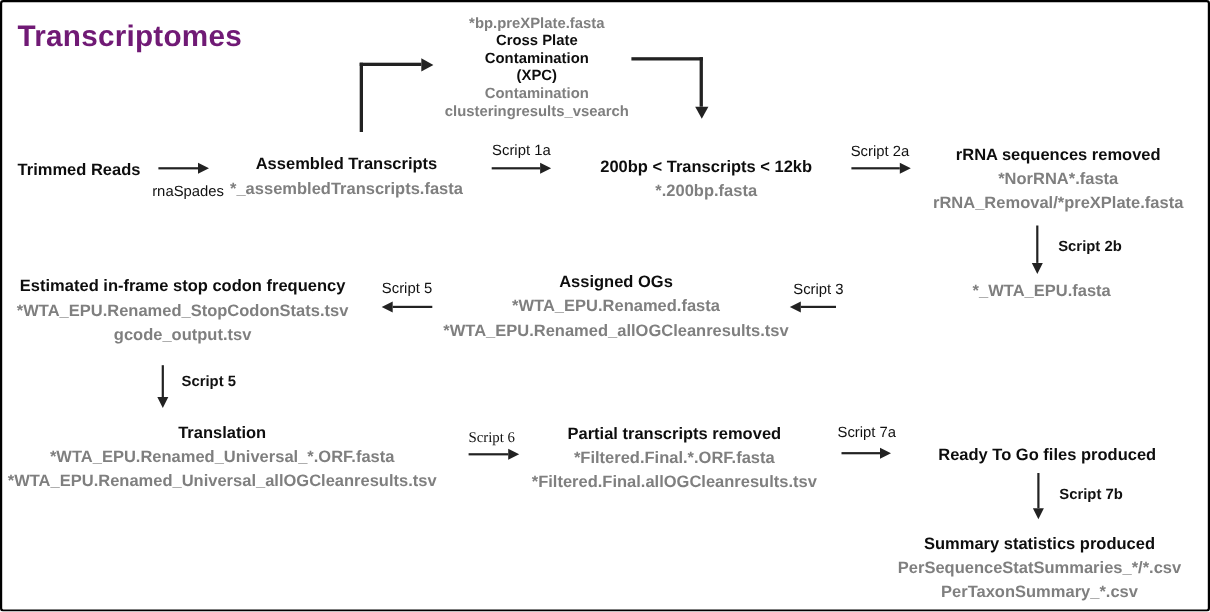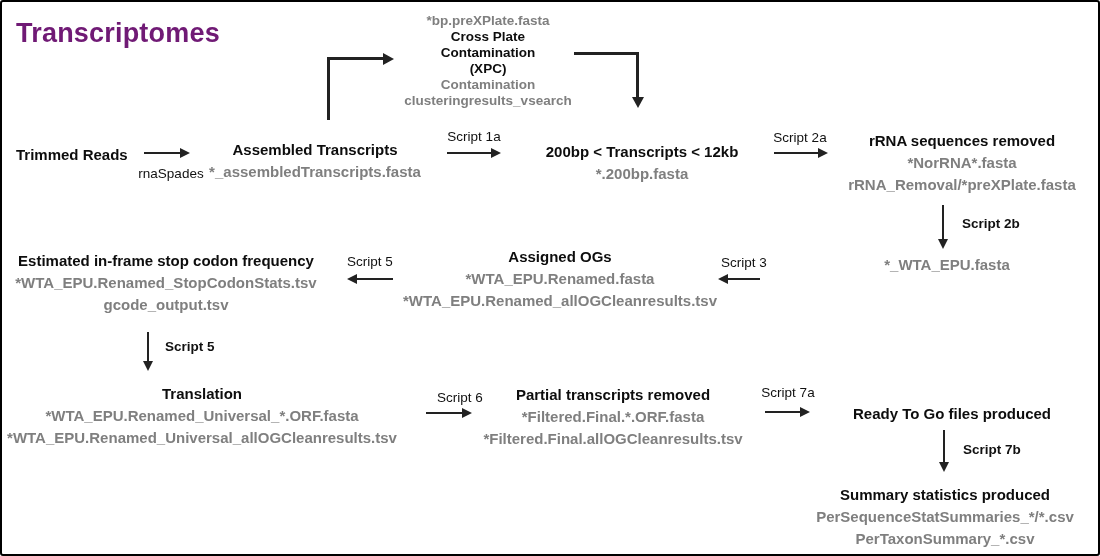--- a/index.html
+++ b/index.html
@@ -126,21 +126,21 @@
   <div class="vline" style="left:145px;top:330px;height:29px;"></div>
   <div class="head-d" style="left:141px;top:359px;"></div>
   <div class="edge-label no-center" style="left:163px;top:337px;">Script 5</div>
 
   <div class="node" style="left:200px;top:380px;">
     <div class="nt">Translation</div>
     <div class="nf">*WTA_EPU.Renamed_Universal_*.ORF.fasta</div>
     <div class="nf">*WTA_EPU.Renamed_Universal_allOGCleanresults.tsv</div>
   </div>
 
-  <div class="edge-label" style="left:458px;top:388px;">Script 6</div>
+  <div class="edge-label" style="left:445px;top:388px;font-family:Liberation Serif, serif;">Script 6</div>
   <div class="hline" style="left:424px;top:410px;width:36px;"></div>
   <div class="head-r" style="left:460px;top:406px;"></div>
 
   <div class="node" style="left:611px;top:381px;">
     <div class="nt">Partial transcripts removed</div>
     <div class="nf">*Filtered.Final.*.ORF.fasta</div>
     <div class="nf">*Filtered.Final.allOGCleanresults.tsv</div>
   </div>
 
   <div class="edge-label" style="left:786px;top:383px;">Script 7a</div>

